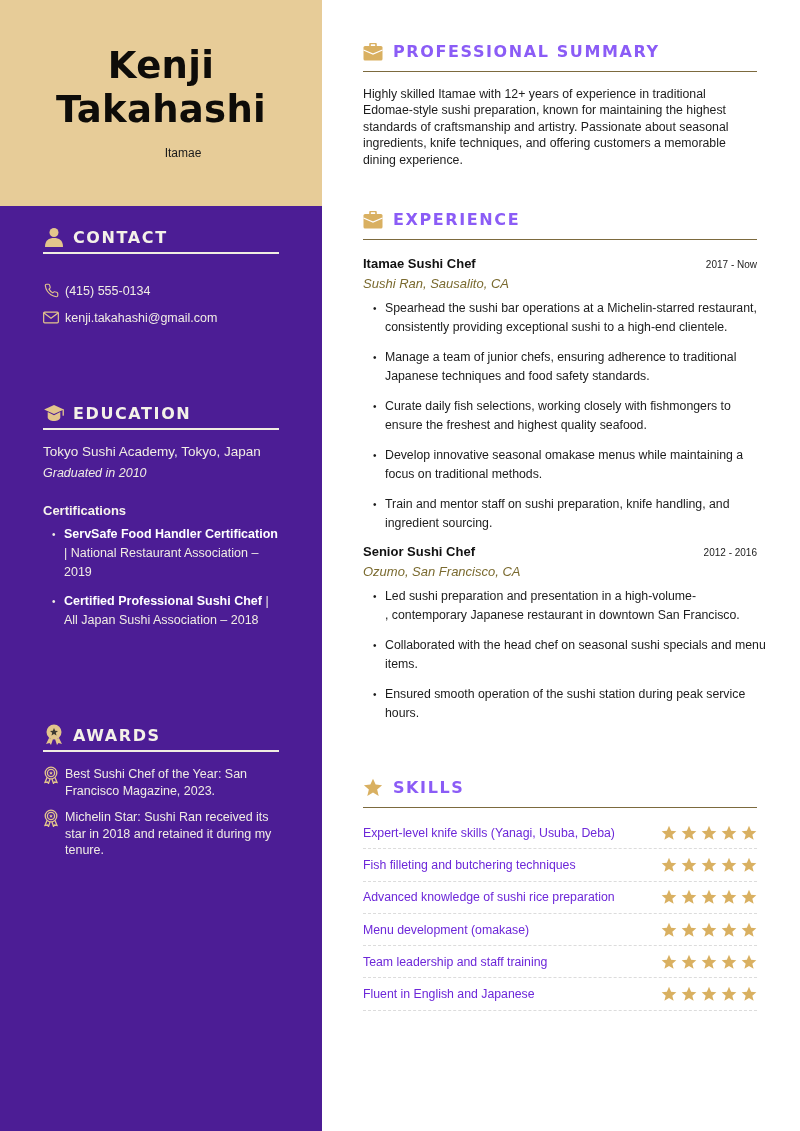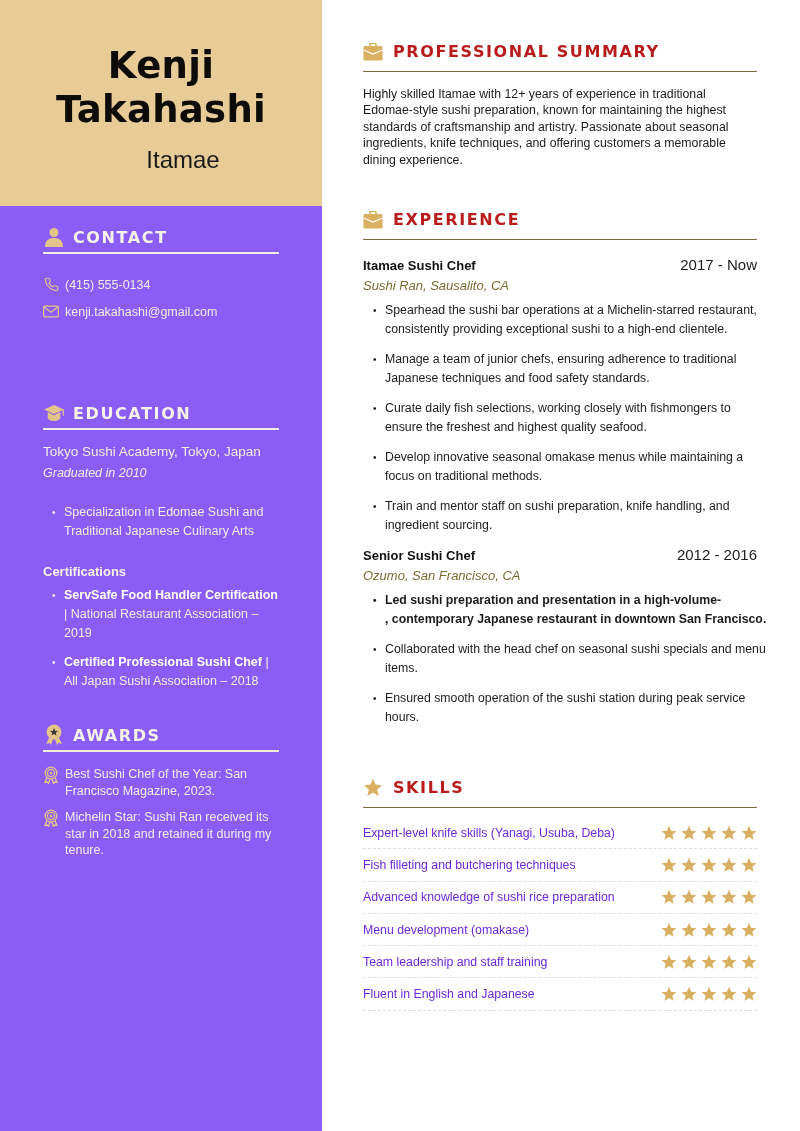--- a/index.html
+++ b/index.html
@@ -1,54 +1,54 @@
 <!DOCTYPE html>
 <html><head>
 <meta charset="utf-8">
 <style>
   * { margin: 0; padding: 0; box-sizing: border-box; }
   html, body { width: 800px; height: 1131px; background: #ffffff; overflow: hidden; }
   body { font-family: "Liberation Sans", "DejaVu Sans", sans-serif; color: #1c1c1c; position: relative; }
 
-  .sidebar { position: absolute; left: 0; top: 0; width: 322px; height: 1131px; background: #8b5cf6; }
+  .sidebar { position: absolute; left: 0; top: 0; width: 322px; height: 1131px; background: #4c1d95; }
   .name-block { position: absolute; left: 0; top: 0; width: 322px; height: 206px; background: #e7cc98; text-align: center; }
   .name-block .name { position: absolute; left: 0; right: 0; top: 44px; font-family: "DejaVu Sans", sans-serif; font-weight: bold; font-size: 37px; line-height: 44px; color: #0e0c09; letter-spacing: 0.3px; }
-  .name-block .role { position: absolute; left: 16px; right: 0; top: 146px; font-size: 24px; color: #1a1a1a; padding-left: 28px; }
+  .name-block .role { position: absolute; left: 16px; right: 0; top: 146px; font-size: 12px; color: #1a1a1a; padding-left: 28px; }
 
   .side-section { position: absolute; left: 43px; width: 236px; }
   .side-heading { display: flex; align-items: center; height: 28px; border-bottom: 2px solid #f1ede2; padding-bottom: 4px; }
   .side-heading .hicon { width: 22px; height: 22px; margin-right: 8px; display: flex; align-items: center; justify-content: center; }
   .side-heading .htext { font-family: "DejaVu Sans", sans-serif; font-weight: bold; font-size: 16px; letter-spacing: 1.6px; color: #f4f1e8; }
 
-  .contact-row { display: flex; align-items: center; height: 27px; color: #f1ede4; font-size: 12.5px; }
+  .contact-row { display: flex; align-items: flex-end; height: 27px; color: #f1ede4; font-size: 12.5px; }
   .contact-row .cicon { width: 16px; height: 16px; margin-right: 6px; display: flex; align-items: center; justify-content: center; }
 
   .edu-school { color: #f1ede4; font-size: 13.5px; margin-top: 14px; }
   .edu-date { color: #f1ede4; font-size: 12.5px; font-style: italic; margin-top: 7px; }
   .side-list { list-style: none; margin-left: 9px; }
   .side-list li { position: relative; padding-left: 12px; color: #f1ede4; font-size: 12.5px; line-height: 19px; }
   .side-list li::before { content: "•"; position: absolute; left: 0; top: 0; font-size: 10px; color: #f1ede4; }
   .cert-title { color: #f7f4ec; font-weight: bold; font-size: 13px; }
   .cert-list li { margin-bottom: 10px; }
   .cert-list b { font-weight: bold; color: #ffffff; }
 
   .award-row { display: flex; align-items: flex-start; color: #f1ede4; font-size: 12.5px; line-height: 16.5px; margin-bottom: 10px; }
   .award-row .aicon { width: 16px; height: 18px; margin-right: 6px; flex-shrink: 0; }
 
   .main { position: absolute; left: 363px; width: 394px; }
   .main-heading { display: flex; align-items: center; height: 34px; border-bottom: 1.5px solid #7c6a3e; padding-bottom: 6px; }
   .main-heading .hicon { width: 20px; height: 20px; margin-right: 10px; display: flex; align-items: center; justify-content: center; }
-  .main-heading .htext { font-family: "DejaVu Sans", sans-serif; font-weight: bold; font-size: 16px; letter-spacing: 1.6px; color: #b91c1c; }
+  .main-heading .htext { font-family: "DejaVu Sans", sans-serif; font-weight: bold; font-size: 16px; letter-spacing: 1.6px; color: #8b5cf6; }
 
   .summary-text { font-size: 12.3px; line-height: 16.4px; color: #1c1c1c; margin-top: 14px; }
 
   .job { margin-top: 14px; }
   .job-head { display: flex; justify-content: space-between; align-items: baseline; }
   .job-title { font-weight: bold; font-size: 13px; color: #111; }
-  .job-dates { font-size: 15px; color: #1c1c1c; }
+  .job-dates { font-size: 10px; color: #1c1c1c; }
   .job-company { font-size: 13px; color: #7a6a2f; margin-top: 5px; font-weight: 500; font-style: italic; }
   .job-bullets { list-style: none; margin-top: 8px; margin-left: 10px; width: 396px; }
   .job-bullets li { position: relative; padding-left: 12px; font-size: 12.3px; line-height: 19px; color: #1c1c1c; margin-bottom: 11px; }
   .job-bullets li::before { content: "•"; position: absolute; left: 0; top: 0; font-size: 10px; }
 
   .skill-row { display: flex; justify-content: space-between; align-items: center; height: 32.3px; border-bottom: 1px dashed #dcdcdc; font-size: 12.3px; color: #6d28d9; }
   .stars { display: flex; gap: 4px; }
   .star { width: 16px; height: 16px; }
 </style>
 </head>
@@ -100,23 +100,20 @@
         <svg width="22" height="18" viewBox="0 0 24 20">
             <path d="M12 1 L23 6 L12 11 L1 6 Z" fill="#e3c58c"></path>
             <path d="M5 9 L5 15 C5 17 8.5 19 12 19 C15.5 19 19 17 19 15 L19 9 L12 12.5 Z" fill="#e3c58c"></path>
             <rect x="21.5" y="6" width="1.5" height="7" fill="#e3c58c"></rect>
           </svg>
       </span>
       <span class="htext">EDUCATION</span>
     </div>
     <div class="edu-school">Tokyo Sushi Academy, Tokyo, Japan</div>
     <div class="edu-date">Graduated in 2010</div>
-    <ul class="side-list" style="margin-top:23px;">
-      <li>Specialization in Edomae Sushi and Traditional Japanese Culinary Arts</li>
-    </ul>
     <div class="cert-title" style="margin-top:23px;">Certifications</div>
     <ul class="side-list cert-list" style="margin-top:7px;">
       <li><b>ServSafe Food Handler Certification</b><span> | </span><span>National Restaurant Association – 2019</span></li>
       <li><b>Certified Professional Sushi Chef</b><span> | </span><span>All Japan Sushi Association – 2018</span></li>
     </ul>
   </div>
 
   <div class="side-section" style="top:724px;">
     <div class="side-heading">
       <span class="hicon">
@@ -196,21 +193,21 @@
     </ul>
   </div>
 
   <div class="job" style="margin-top:8px;">
     <div class="job-head">
       <span class="job-title">Senior Sushi Chef</span>
       <span class="job-dates">2012 - 2016</span>
     </div>
     <div class="job-company">Ozumo, San Francisco, CA</div>
     <ul class="job-bullets">
-      <li style="white-space:pre-line;font-weight:bold;">Led sushi preparation and presentation in a high-volume-
+      <li style="white-space:pre-line;">Led sushi preparation and presentation in a high-volume-
 , contemporary Japanese restaurant in downtown San Francisco.</li>
       <li>Collaborated with the head chef on seasonal sushi specials and menu items.</li>
       <li>Ensured smooth operation of the sushi station during peak service hours.</li>
     </ul>
   </div>
 </div>
 
 <div class="main" style="top:774px;">
   <div class="main-heading">
     <span class="hicon">

